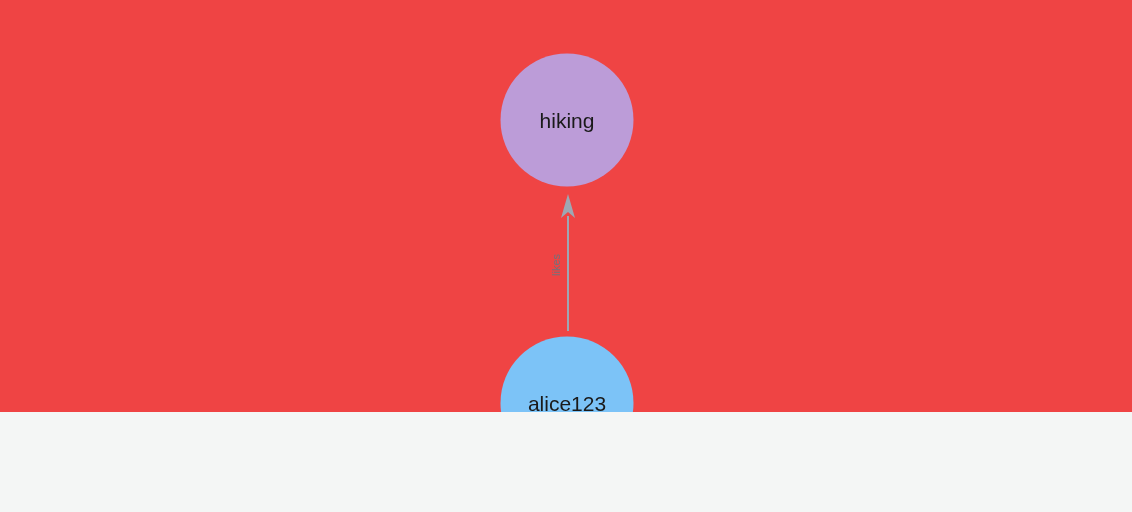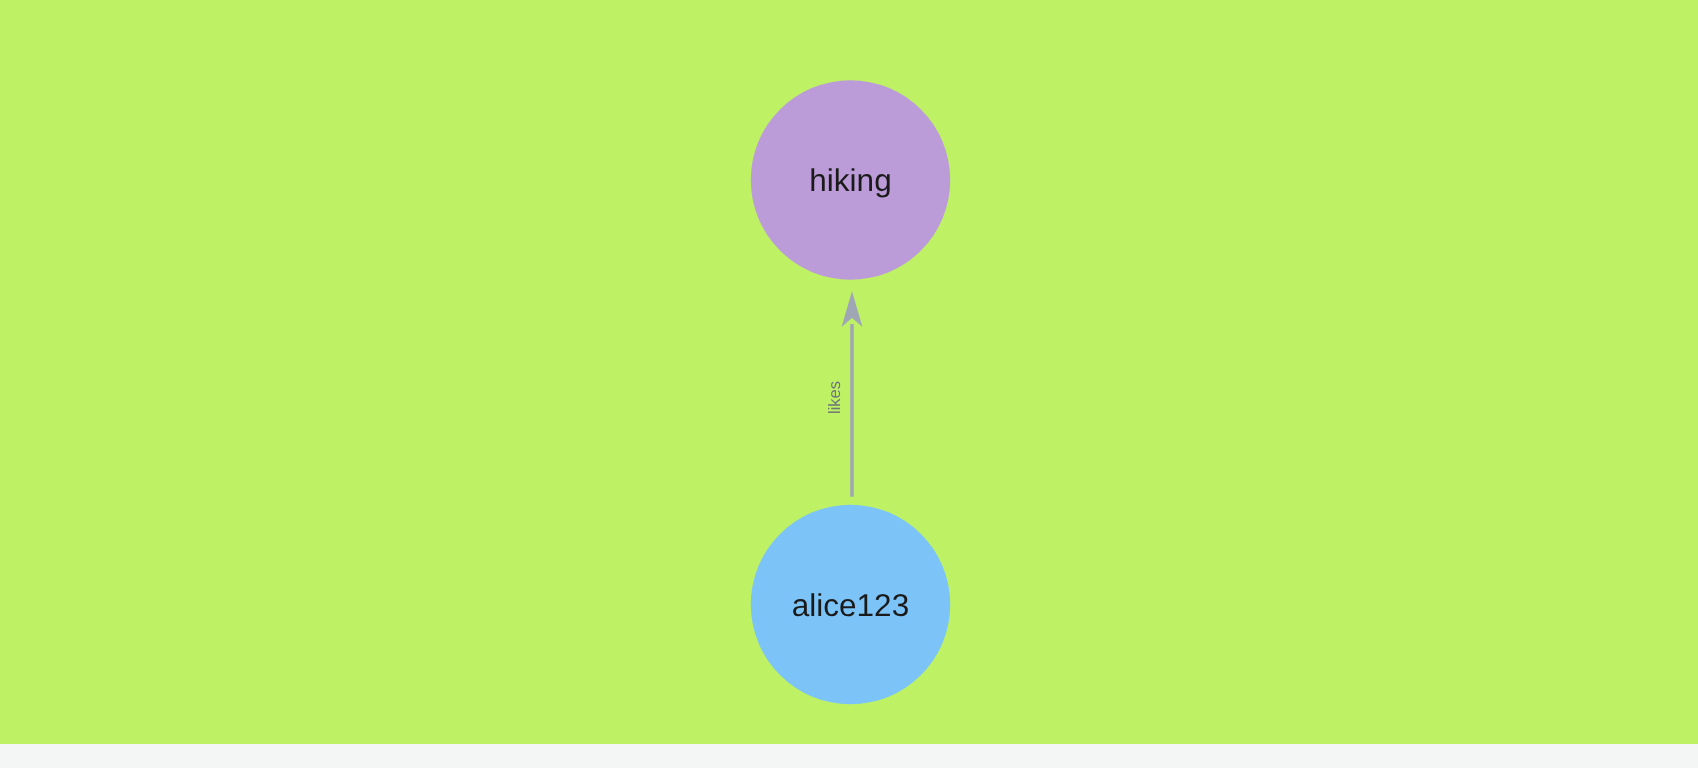--- a/index.html
+++ b/index.html
@@ -5,22 +5,22 @@
 <style>
   html, body {
     margin: 0;
     padding: 0;
     background: #f4f6f5;
   }
 
   #canvas {
     position: relative;
     width: 1132px;
-    height: 496px;
-    background: #bef264;
+    height: 412px;
+    background: #ef4444;
     overflow: hidden;
     font-family: "Liberation Sans", sans-serif;
   }
 
   .graph-svg {
     position: absolute;
     left: 0;
     top: 0;
     width: 1132px;
     height: 512px;

